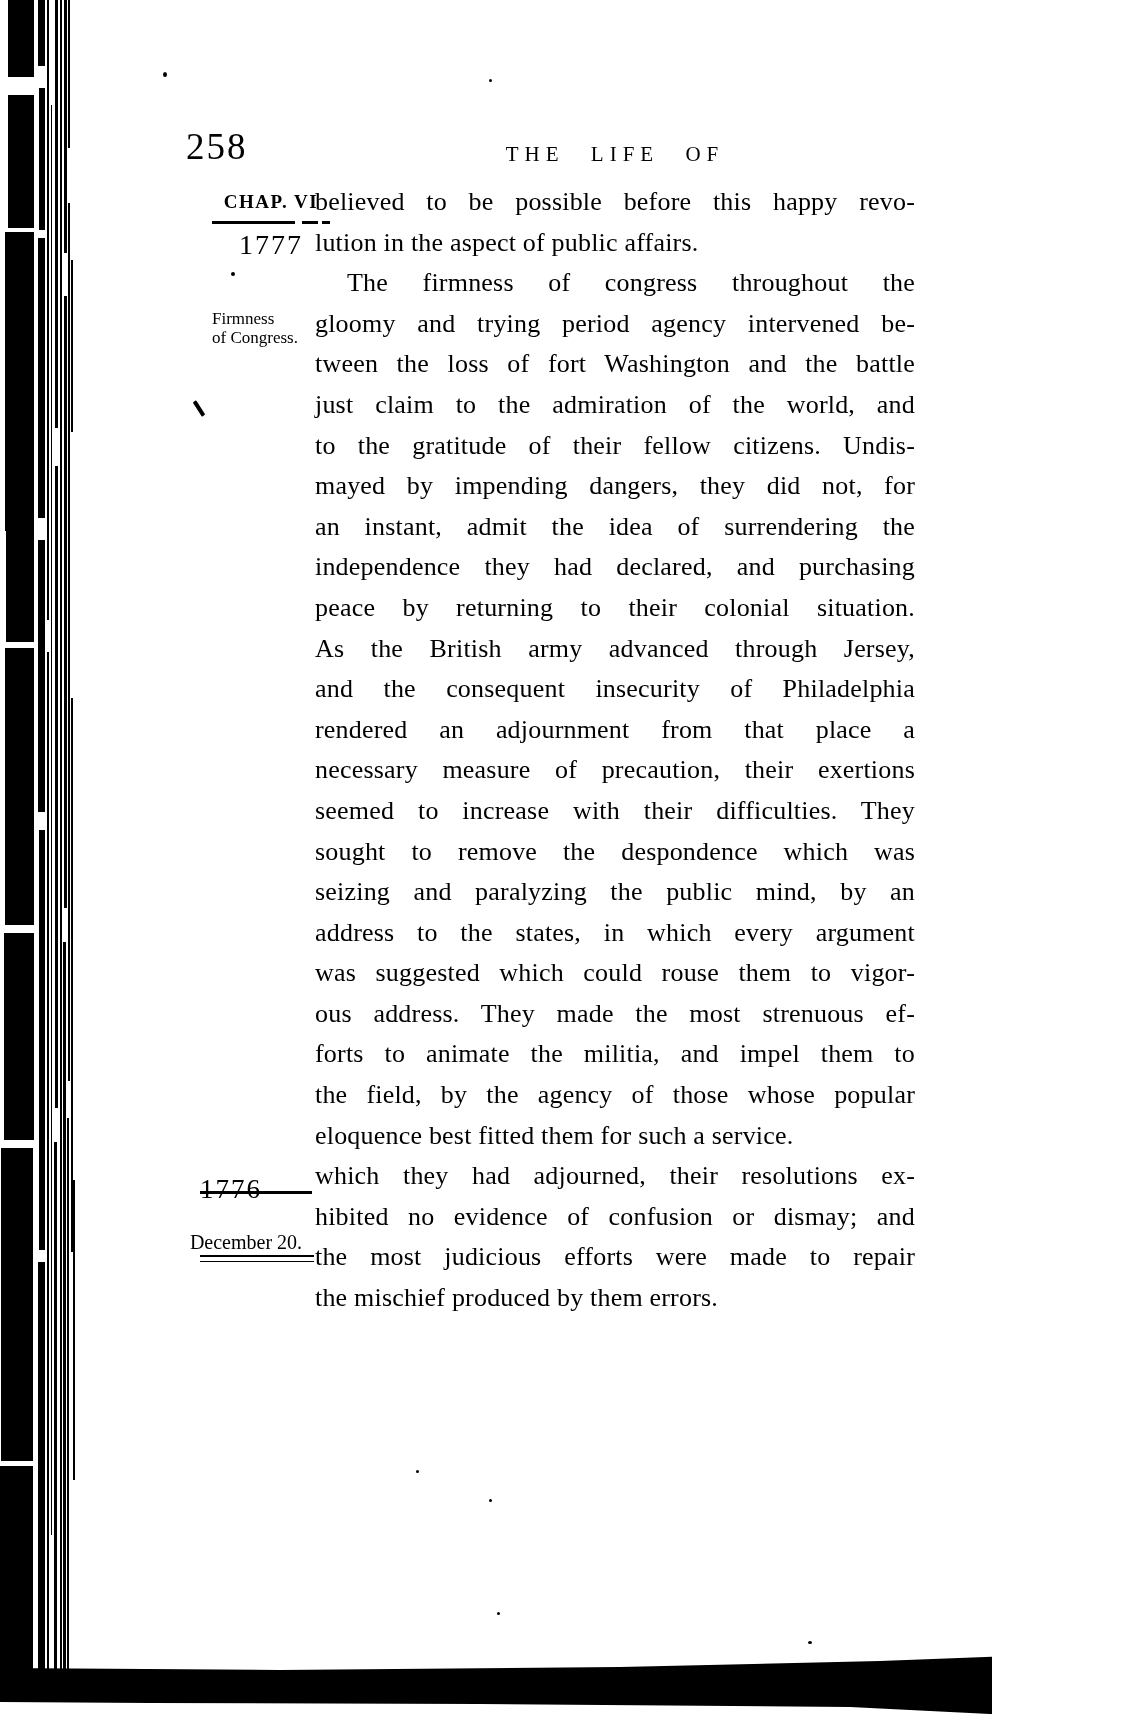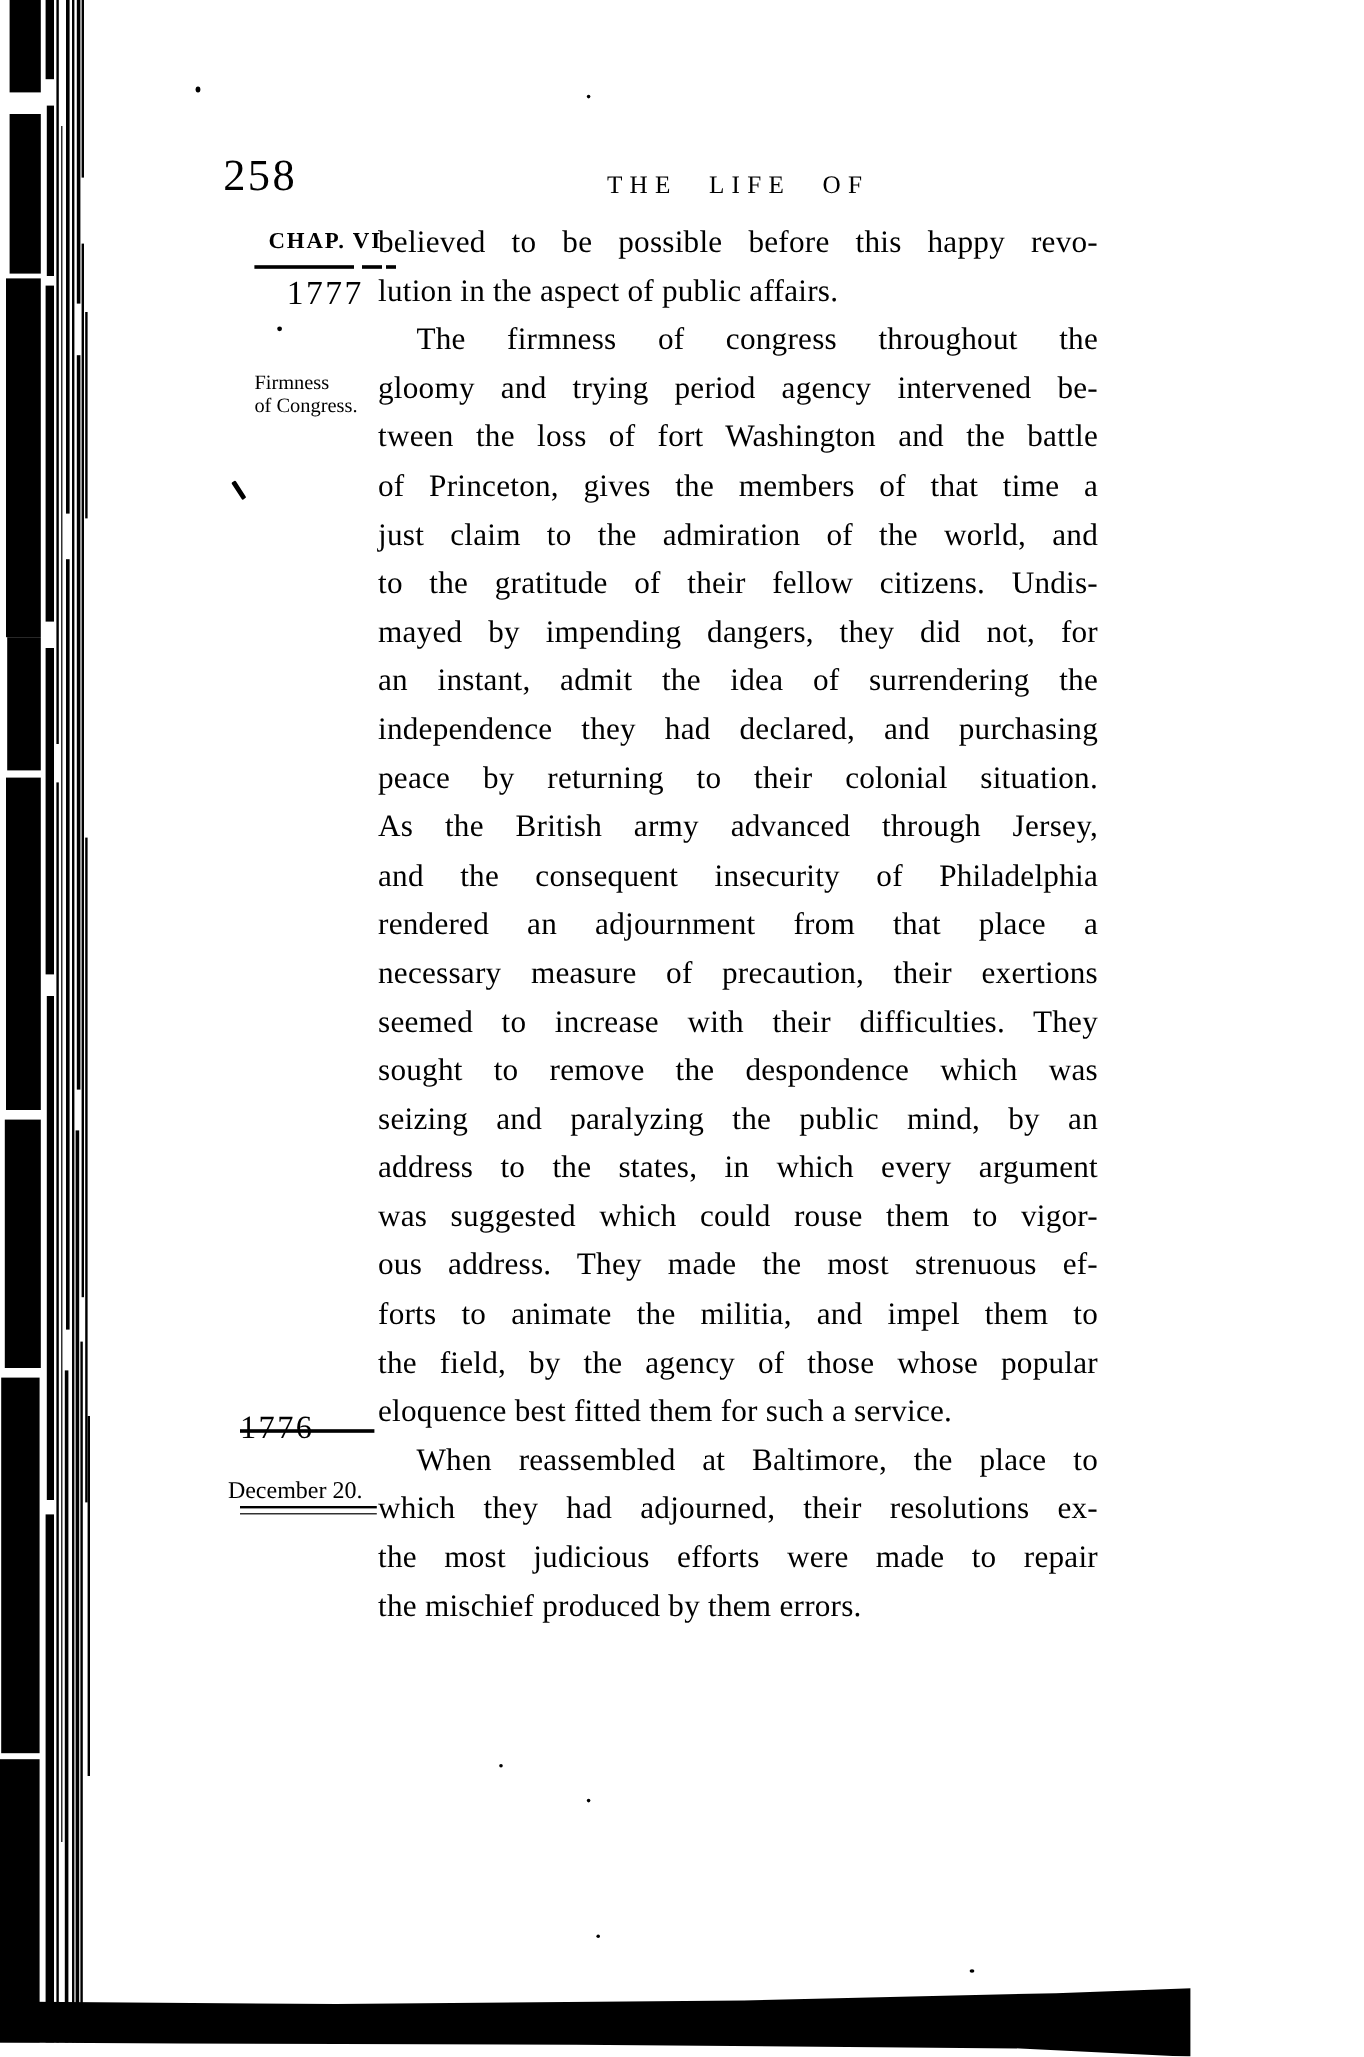--- a/index.html
+++ b/index.html
@@ -98,39 +98,38 @@
   <div class="datenote">December 20.</div>
   <div class="rule" style="left:200px;top:1255px;width:114px;height:2px"></div>
   <div class="rule" style="left:200px;top:1261px;width:114px;height:1px"></div>
 
   <div class="bodytext">
     <span class="ln">believed to be possible before this happy revo-</span>
     <span class="ln end">lution in the aspect of public affairs.</span>
     <span class="ln first">The firmness of congress throughout the</span>
     <span class="ln">gloomy and trying period agency intervened be-</span>
     <span class="ln">tween the loss of fort Washington and the battle</span>
-    <span class="ln">of Princeton, gives the members of that time a</span>
     <span class="ln">just claim to the admiration of the world, and</span>
     <span class="ln">to the gratitude of their fellow citizens.  Undis-</span>
     <span class="ln">mayed by impending dangers, they did not, for</span>
     <span class="ln">an instant, admit the idea of surrendering the</span>
     <span class="ln">independence they had declared, and purchasing</span>
     <span class="ln">peace by returning to their colonial situation.</span>
     <span class="ln">As the British army advanced through Jersey,</span>
     <span class="ln">and the consequent insecurity of Philadelphia</span>
     <span class="ln">rendered an adjournment from that place a</span>
     <span class="ln">necessary measure of precaution, their exertions</span>
     <span class="ln">seemed to increase with their difficulties.  They</span>
     <span class="ln">sought to remove the despondence which was</span>
     <span class="ln">seizing and paralyzing the public mind, by an</span>
     <span class="ln">address to the states, in which every argument</span>
     <span class="ln">was suggested which could rouse them to vigor-</span>
     <span class="ln">ous address.  They made the most strenuous ef-</span>
     <span class="ln">forts to animate the militia, and impel them to</span>
     <span class="ln">the field, by the agency of those whose popular</span>
     <span class="ln end">eloquence best fitted them for such a service.</span>
-    <span class="ln first">When reassembled at Baltimore, the place to</span>
     <span class="ln">which they had adjourned, their resolutions ex-</span>
+    <span class="ln">hibited no evidence of confusion or dismay; and</span>
     <span class="ln">the most judicious efforts were made to repair</span>
     <span class="ln end">the mischief produced by them errors.</span>
   </div>
 
 </div>
 
 </body></html>

